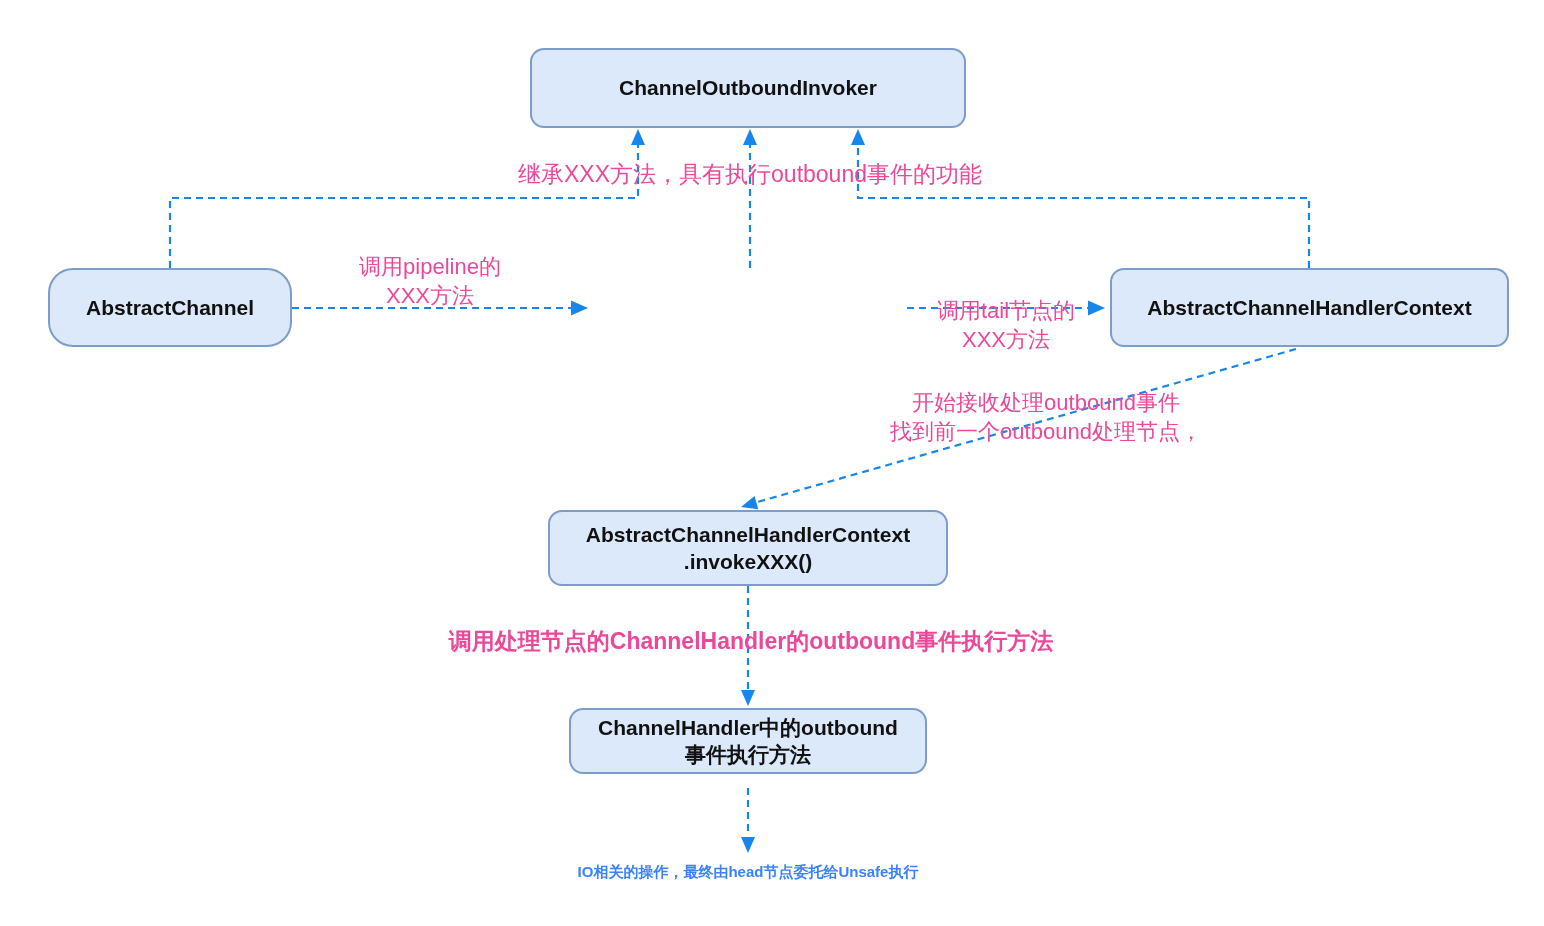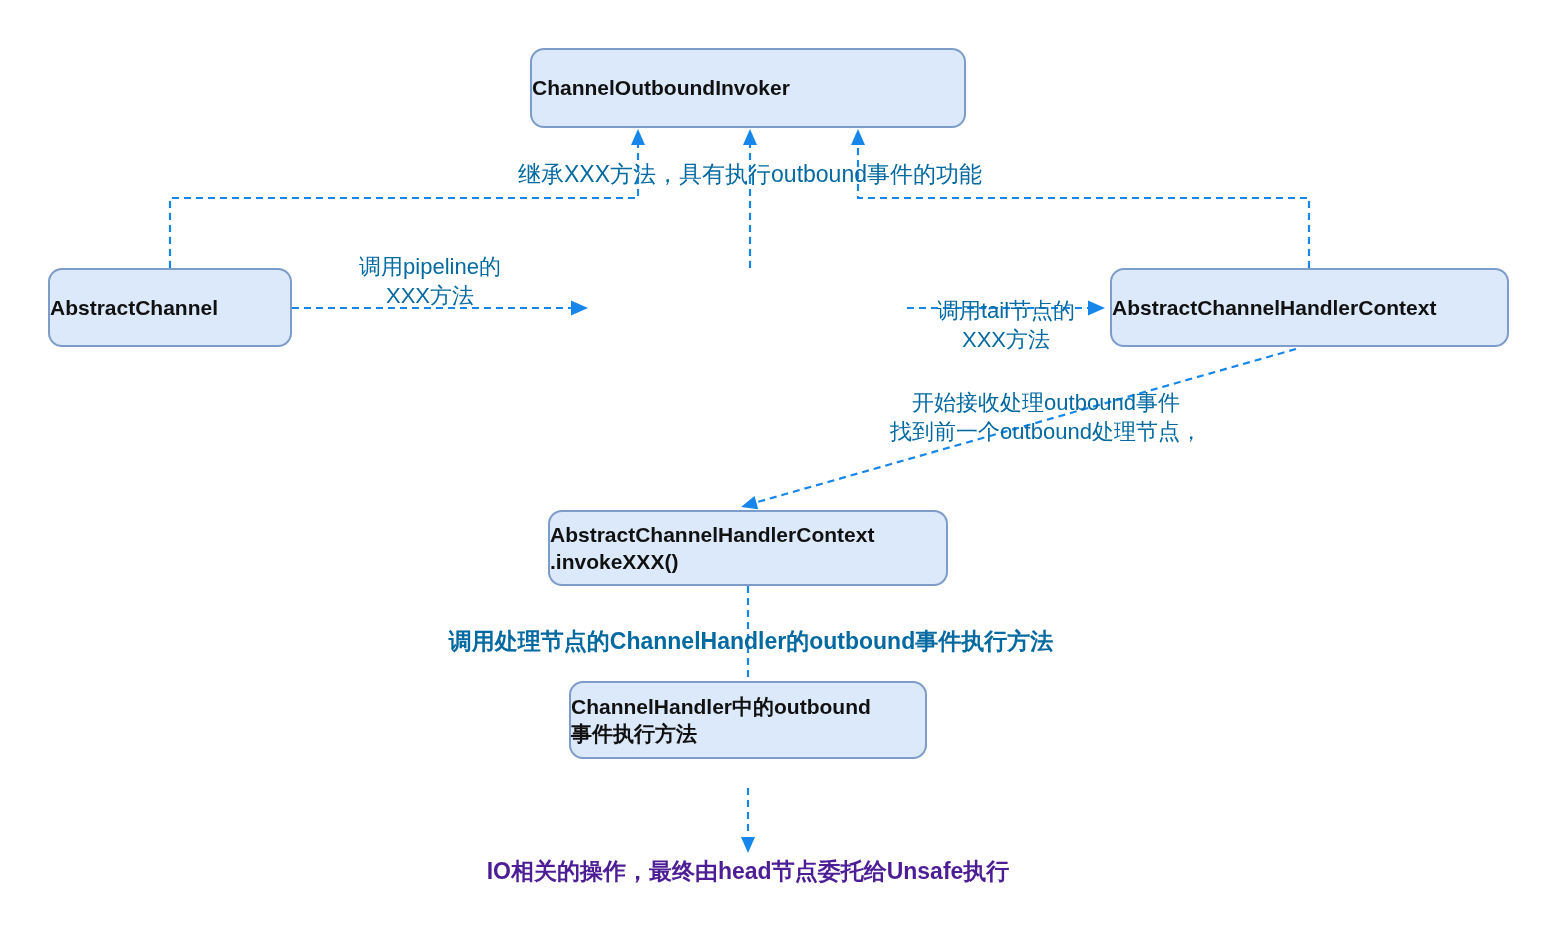--- a/index.html
+++ b/index.html
@@ -6,30 +6,30 @@
   .canvas {
     position:relative; width:1544px; height:926px; background:#ffffff;
     font-family:"Liberation Sans","DejaVu Sans",sans-serif; overflow:hidden;
   }
   .connectors { position:absolute; left:0; top:0; width:1544px; height:926px; }
   .conn { fill:none; stroke:#1786ea; stroke-width:2.2; stroke-dasharray:7 5; }
   .ah   { fill:#1786ea; stroke:none; }
   .node {
     position:absolute; box-sizing:border-box;
     background:#dce9fa; border:2px solid #7d9cc9; border-radius:14px;
-    display:flex; flex-direction:column; align-items:flex-start; justify-content:center;
+    display:flex; flex-direction:column; align-items:center; justify-content:center;
     font-weight:bold; font-size:21px; color:#111111; text-align:center; line-height:1.3;
   }
   .lbl {
     position:absolute; transform:translateX(-50%);
-    color:#0369a1; font-size:22px; line-height:29px;
+    color:#ec4899; font-size:22px; line-height:29px;
     text-align:center; white-space:nowrap;
   }
   .lbl-inherit { font-size:23px; }
-  .lbl-magenta { color:#4c1d95; font-weight:bold; font-size:23px; }
+  .lbl-magenta { color:#3b82f6; font-weight:bold; font-size:15px; }
 </style>
 </head>
 <body>
 
 <div class="canvas">
 
   <svg class="connectors" viewBox="0 0 1544 926" xmlns="http://www.w3.org/2000/svg">
 
     <path class="conn" d="M170 268 V198 H638 V145"></path>
     <polygon class="ah" points="638,129 631,145 645,145"></polygon>
@@ -53,35 +53,35 @@
     <polygon class="ah" points="748,706 741,690 755,690"></polygon>
 
     <path class="conn" d="M748 788 V836"></path>
     <polygon class="ah" points="748,853 741,837 755,837"></polygon>
   </svg>
 
   <div class="node" style="left:530px; top:48px; width:436px; height:80px;">
     <span>ChannelOutboundInvoker</span>
   </div>
 
-  <div class="node" style="left:48px; top:268px; width:244px; height:79px;">
+  <div class="node" style="left:48px; top:268px; width:244px; height:79px;border-radius:25px;">
     <span>AbstractChannel</span>
   </div>
 
 
   <div class="node" style="left:1110px; top:268px; width:399px; height:79px;">
     <span>AbstractChannelHandlerContext</span>
   </div>
 
   <div class="node" style="left:548px; top:510px; width:400px; height:76px;">
     <span>AbstractChannelHandlerContext</span>
     <span>.invokeXXX()</span>
   </div>
 
-  <div class="node" style="left:569px; top:681px; width:358px; height:78px;">
+  <div class="node" style="left:569px; top:708px; width:358px; height:66px;">
     <span>ChannelHandler中的outbound</span>
     <span>事件执行方法</span>
   </div>
 
   <div class="lbl lbl-inherit" style="left:750px; top:160px;">继承XXX方法，具有执行outbound事件的功能</div>
 
   <div class="lbl" style="left:430px; top:252px;">
     <div>调用pipeline的</div>
     <div>XXX方法</div>
   </div>

